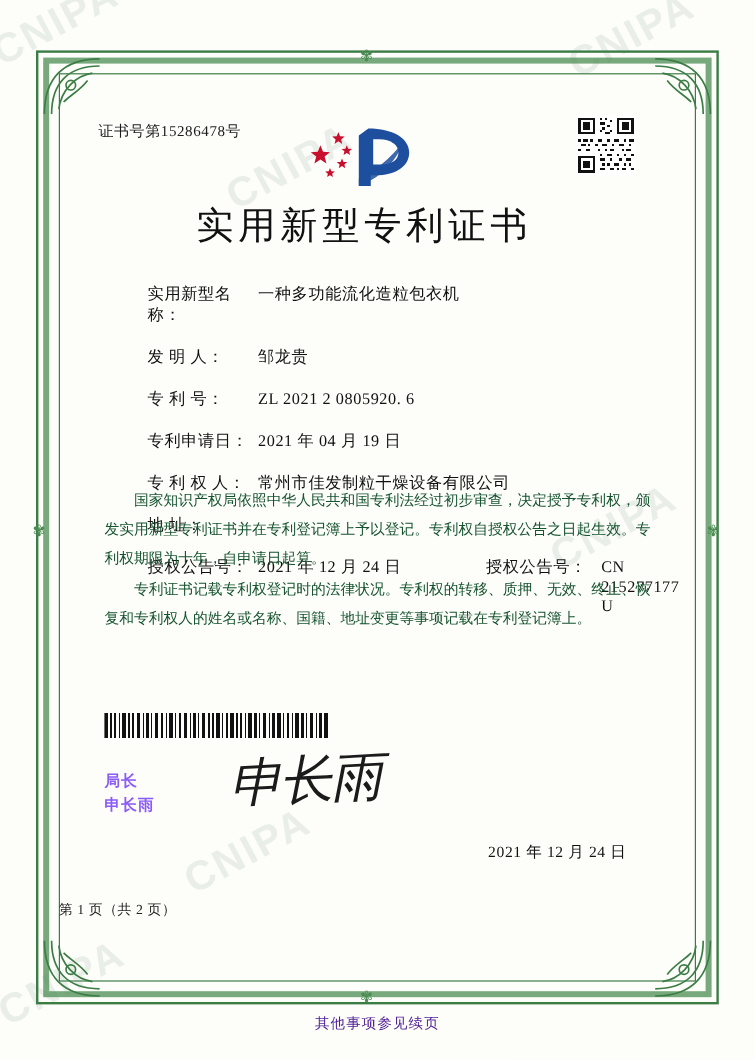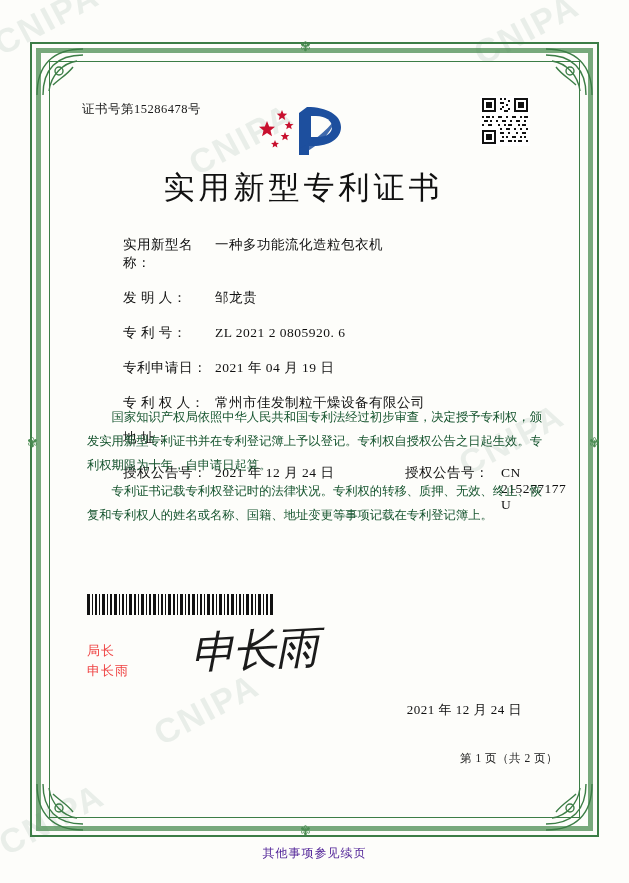--- a/index.html
+++ b/index.html
@@ -196,22 +196,23 @@
   }
 
   .signature-block {
     position: absolute;
     left: 38px;
     top: 580px;
   }
   .sig-labels {
     font-size: 13px;
     line-height: 1.5;
-    color: #ef4444;
+    color: #8b5cf6;
     letter-spacing: 1px;
+    font-weight: bold;
   }
   .sig-script {
     position: absolute;
     left: 104px;
     top: -20px;
     font-size: 44px;
     font-family: "DejaVu Serif", serif;
     font-style: italic;
     color: #1b1b1b;
     letter-spacing: -2px;
@@ -226,21 +227,21 @@
     font-size: 13px;
     color: #111;
     letter-spacing: 0.5px;
   }
 
   .page-num {
     position: absolute;
     left: 0;
     right: 0;
     top: 690px;
-    text-align: right;
+    text-align: left;
     font-size: 11.5px;
     color: #222;
     letter-spacing: 0.5px;
   }
 
   .footer-note {
     position: absolute;
     left: 0;
     right: 0;
     top: 845px;

